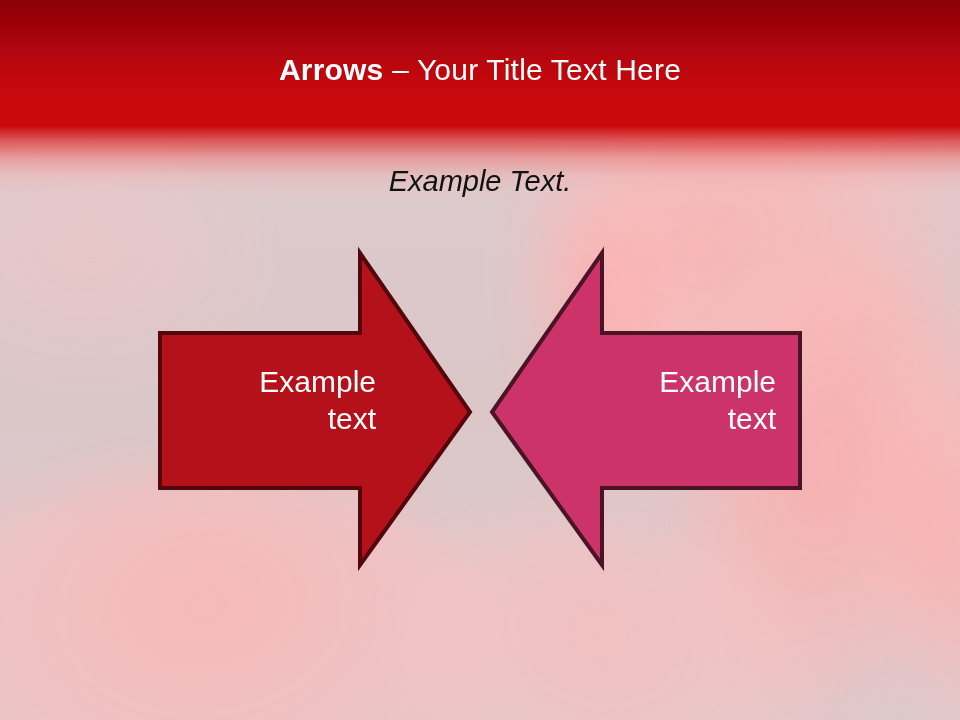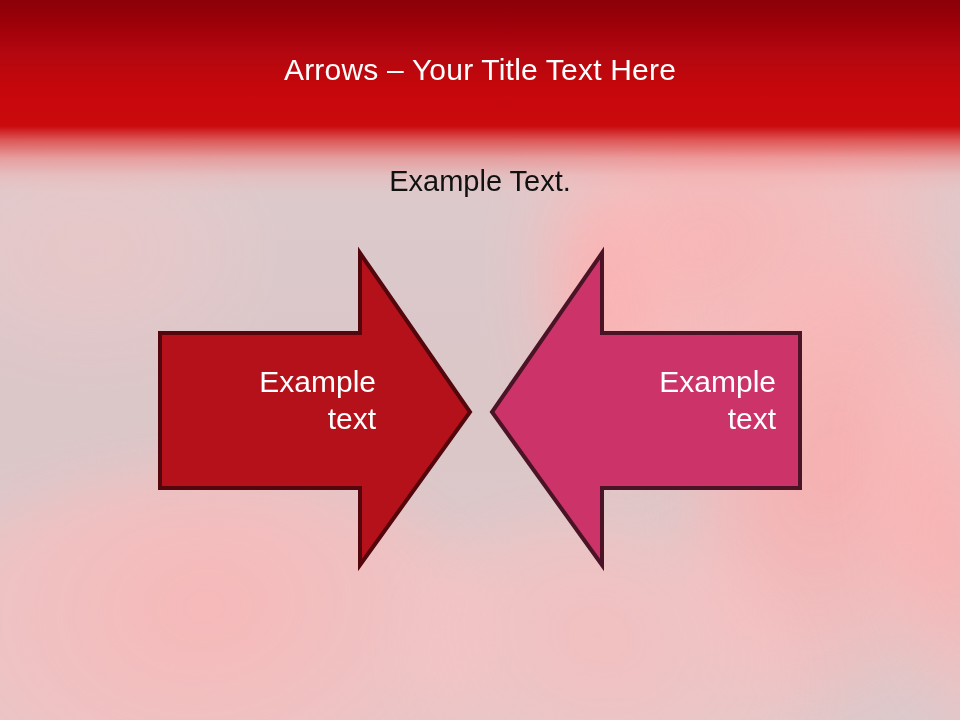--- a/index.html
+++ b/index.html
@@ -137,30 +137,31 @@
     position: absolute;
     left: 0; top: 52px;
     width: 960px;
     text-align: center;
     color: #ffffff;
     font-size: 30px;
     line-height: 36px;
     letter-spacing: 0.2px;
     white-space: nowrap;
   }
-  .title .bold { font-weight: normal; text-align: center; }
+  .title .bold { font-weight: bold; text-align: center; }
   .title .light { font-weight: normal; }
 
   
   .caption {
     position: absolute;
     left: 360px; top: 163px;
     width: 240px;
     text-align: center;
     color: #111111;
+    font-style: italic;
     font-size: 29px;
     line-height: 37px;
   }
 
   
   .arrows {
     position: absolute;
     left: 0; top: 0;
     width: 960px; height: 720px;
   }

